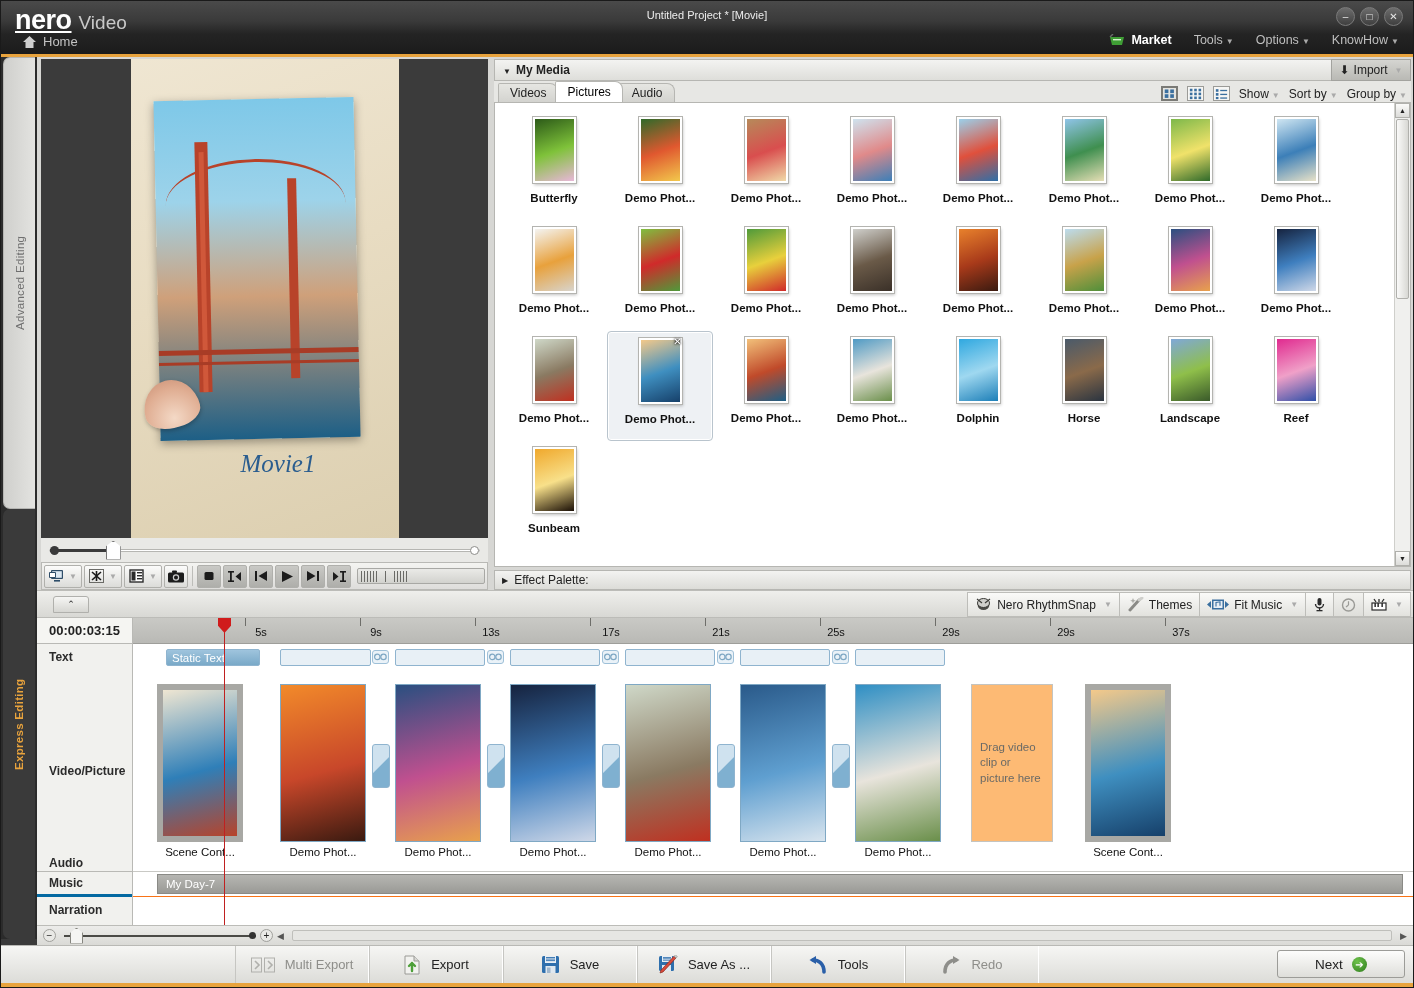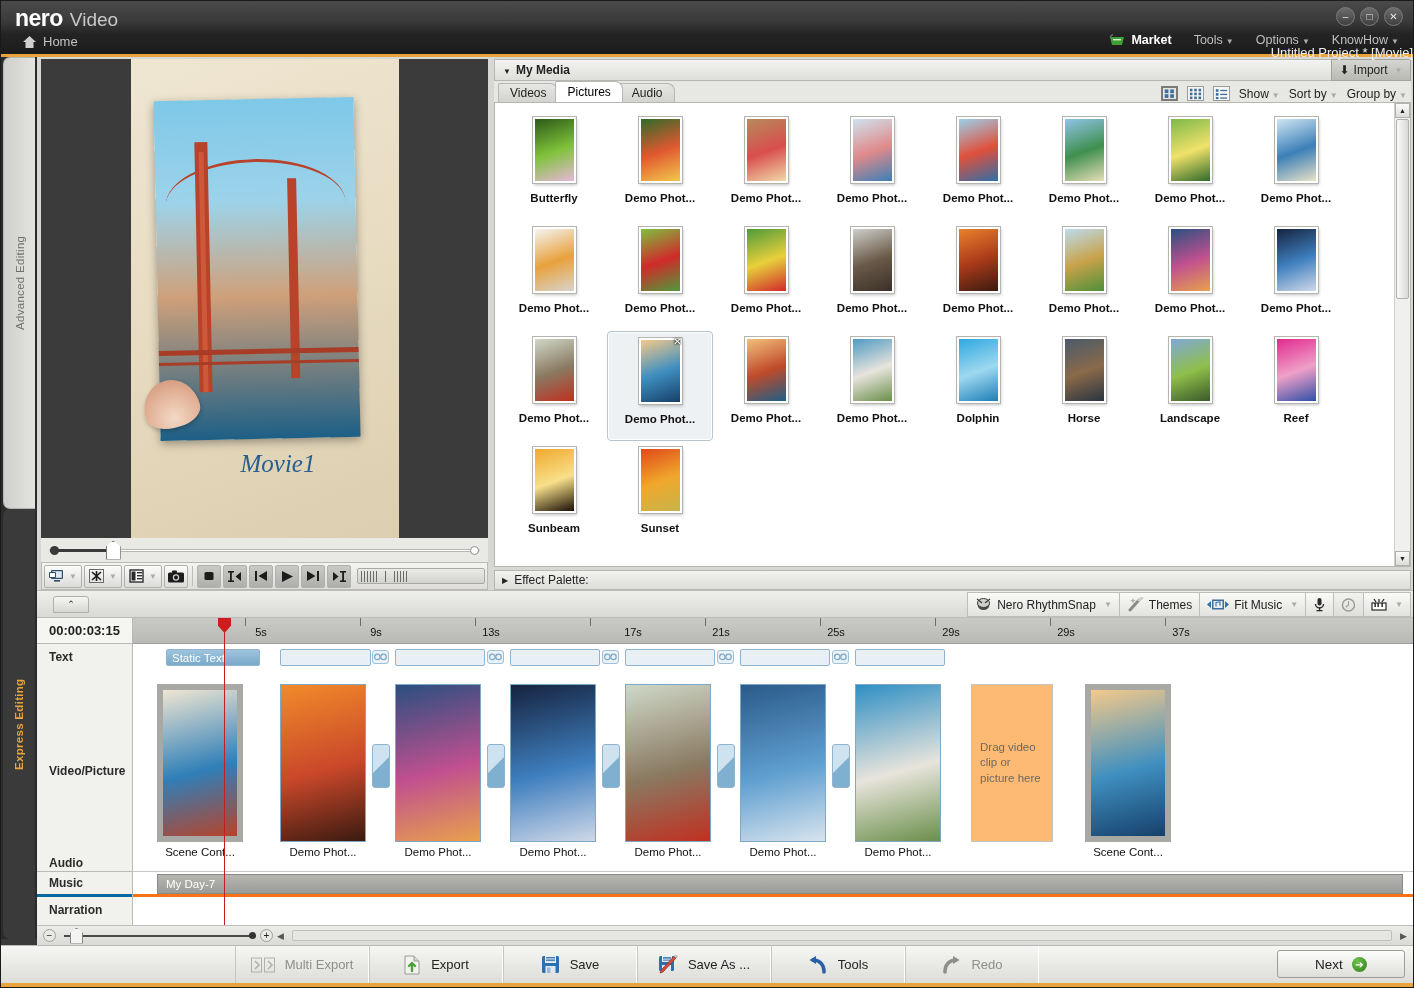--- a/index.html
+++ b/index.html
@@ -17,27 +17,27 @@
     border:1px solid #1a1a1a;
     display:flex; flex-direction:column;
   }
   
   .titlebar{
     height:56px; flex:0 0 56px; position:relative;
     background:linear-gradient(180deg,#4a4a4a 0%,#3a3a3a 38%,#242424 62%,#1b1b1b 100%);
     border-bottom:3px solid #e8a33d;
   }
   .logo{ position:absolute; left:14px; top:4px; display:flex; align-items:baseline; gap:7px; }
-  .logo .nero{ font-size:23px; font-weight:bold; color:#fff; letter-spacing:-.5px;}
+  .logo .nero{ font-size:27px; font-weight:bold; color:#fff; letter-spacing:-.5px;text-decoration:underline;}
   .logo .video{ font-size:19px; color:#c9c9c9; }
   .home{ position:absolute; left:22px; top:33px; display:flex; align-items:center; gap:7px; color:#c2c2c2; font-size:13px;}
   .home-ico{ width:13px;height:12px; display:block;}
   .proj-title{
-    position:absolute; left:0; right:0; top:8px; text-align:right;
-    color:#ededed; font-size:13px;margin-top:36px;
+    position:absolute; left:0; right:0; top:8px; text-align:center;
+    color:#ededed; font-size:11px;
   }
   .wbtns{ position:absolute; right:10px; top:6px; display:flex; gap:5px; }
   .wbtn{
     width:19px;height:19px;border-radius:50%;
     background:linear-gradient(180deg,#6d6d6d,#3f3f3f);
     border:1px solid #7a7a7a; color:#e6e6e6; font-size:10px;
     display:flex;align-items:center;justify-content:center; cursor:pointer;
   }
   .menus{ position:absolute; right:14px; top:32px; display:flex; align-items:center; gap:22px; }
   .menus .m{ color:#bfbfbf; font-size:12.5px; cursor:pointer; white-space:nowrap; }
@@ -281,21 +281,21 @@
     background:linear-gradient(135deg,#cfe2ef 0%,#cfe2ef 47%,#7fb0d0 50%,#7fb0d0 100%);
     border:1px solid #8fb4cf; border-radius:3px; cursor:pointer;
   }
   .dropzone{
     position:absolute; top:2px; width:82px; height:158px;
     background:#fdba74; border:1px solid #c4c4c0;
     display:flex; align-items:center; padding:0 8px;
     font-size:11.5px; color:#6a6a66; line-height:1.35; cursor:pointer;
   }
   .audrow{ height:18px; border-bottom:1px solid #c9c9c5;}
-  .musrow{ height:25px; position:relative; border-bottom:3px solid #f97316; background:#fff;}
+  .musrow{ height:25px; position:relative; border-bottom:1px solid #f97316; background:#fff;}
   .musclip{
     position:absolute; left:24px; top:2px; right:10px; height:20px;
     background:linear-gradient(180deg,#b6b6b2,#9a9a96);
     border:1px solid #8a8a86;
     display:flex; align-items:center; padding-left:8px;
     color:#fff; font-size:11.5px; cursor:pointer;
   }
   .narrow{ height:25px; background:#fff;}
   .zoomrow{
     height:20px; flex:0 0 20px; display:flex; align-items:center; gap:4px;
@@ -693,26 +693,20 @@
                     <div class="thumb" style="background: linear-gradient(160deg, rgb(224, 42, 143) 0%, rgb(240, 160, 200) 52%, rgb(47, 79, 168) 100%);"></div>
                   </div>
                   <div class="cellname">Reef</div>
                 </div>
                 <div class="cell">
                   <div class="thumbwrap">
                     <div class="thumb" style="background: linear-gradient(160deg, rgb(240, 168, 44) 0%, rgb(248, 224, 138) 52%, rgb(26, 15, 6) 100%);"></div>
                   </div>
                   <div class="cellname">Sunbeam</div>
                 </div>
-                <div class="cell">
-                  <div class="thumbwrap">
-                    <div class="thumb" style="background: linear-gradient(160deg, rgb(224, 74, 26) 0%, rgb(240, 168, 44) 52%, rgb(200, 180, 74) 100%);"></div>
-                  </div>
-                  <div class="cellname">Sunset</div>
-                </div>
               </div>
             <div class="scrollbar">
               <div class="sb-arrow">▲</div>
               <div class="sb-thumb"></div>
               <div class="sb-space"></div>
               <div class="sb-arrow">▼</div>
             </div>
           </div>
 
           <div class="effectbar">
@@ -795,21 +789,21 @@
 
           <div class="tl-right">
             <div class="ruler" id="tl-ruler">
                 <div class="tick" style="left: 112px;"></div>
                 <div class="tlab" style="left: 128px;">5s</div>
                 <div class="tick" style="left: 227px;"></div>
                 <div class="tlab" style="left: 243px;">9s</div>
                 <div class="tick" style="left: 342px;"></div>
                 <div class="tlab" style="left: 358px;">13s</div>
                 <div class="tick" style="left: 457px;"></div>
-                <div class="tlab" style="left: 500px;">17s</div>
+                <div class="tlab" style="left: 478px;">17s</div>
                 <div class="tick" style="left: 572px;"></div>
                 <div class="tlab" style="left: 588px;">21s</div>
                 <div class="tick" style="left: 687px;"></div>
                 <div class="tlab" style="left: 703px;">25s</div>
                 <div class="tick" style="left: 802px;"></div>
                 <div class="tlab" style="left: 818px;">29s</div>
                 <div class="tick" style="left: 917px;"></div>
                 <div class="tlab" style="left: 933px;">29s</div>
                 <div class="tick" style="left: 1032px;"></div>
                 <div class="tlab" style="left: 1048px;">37s</div>

